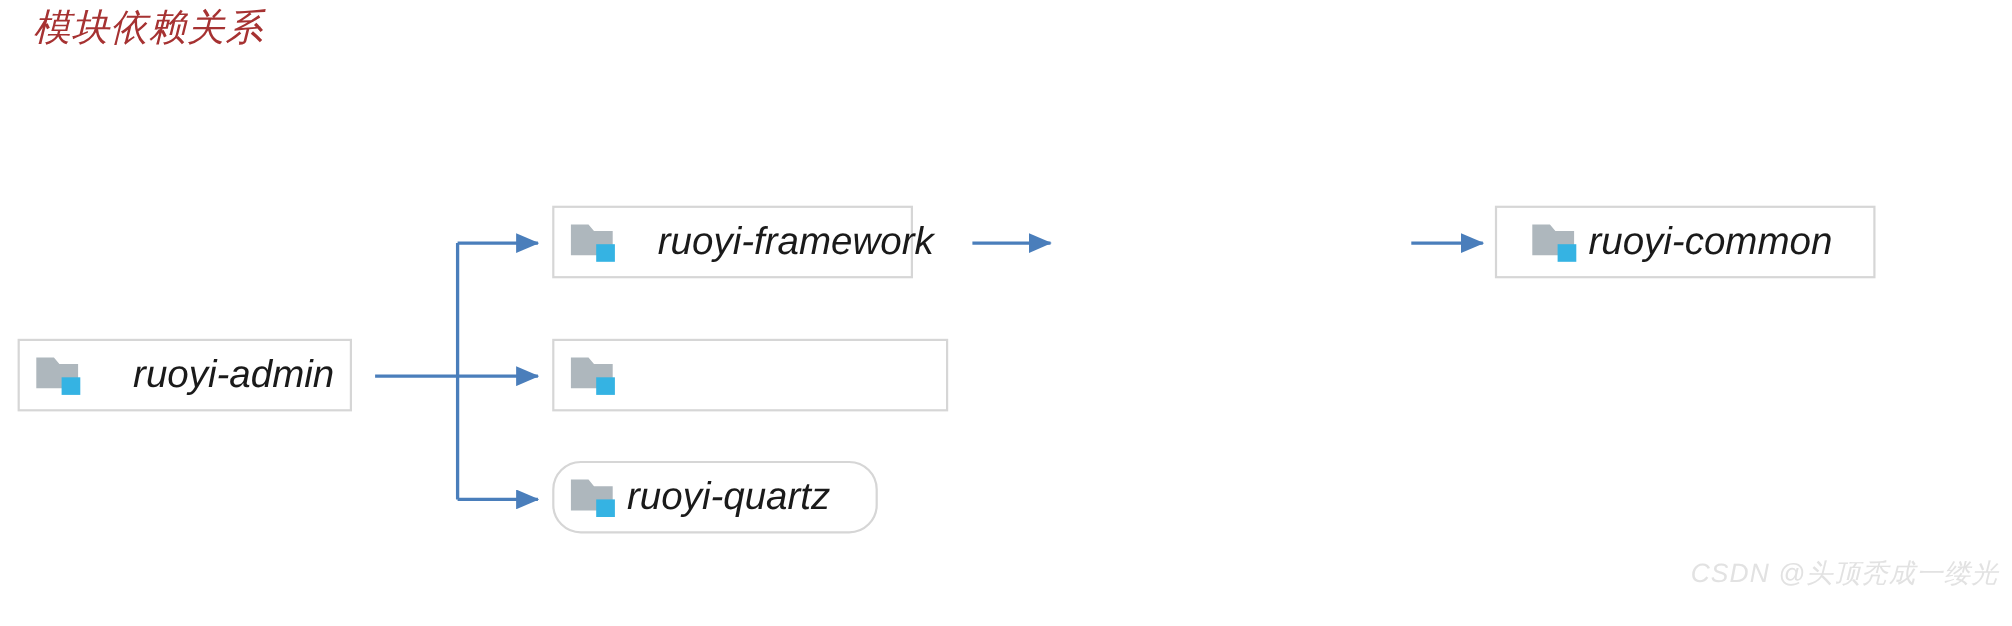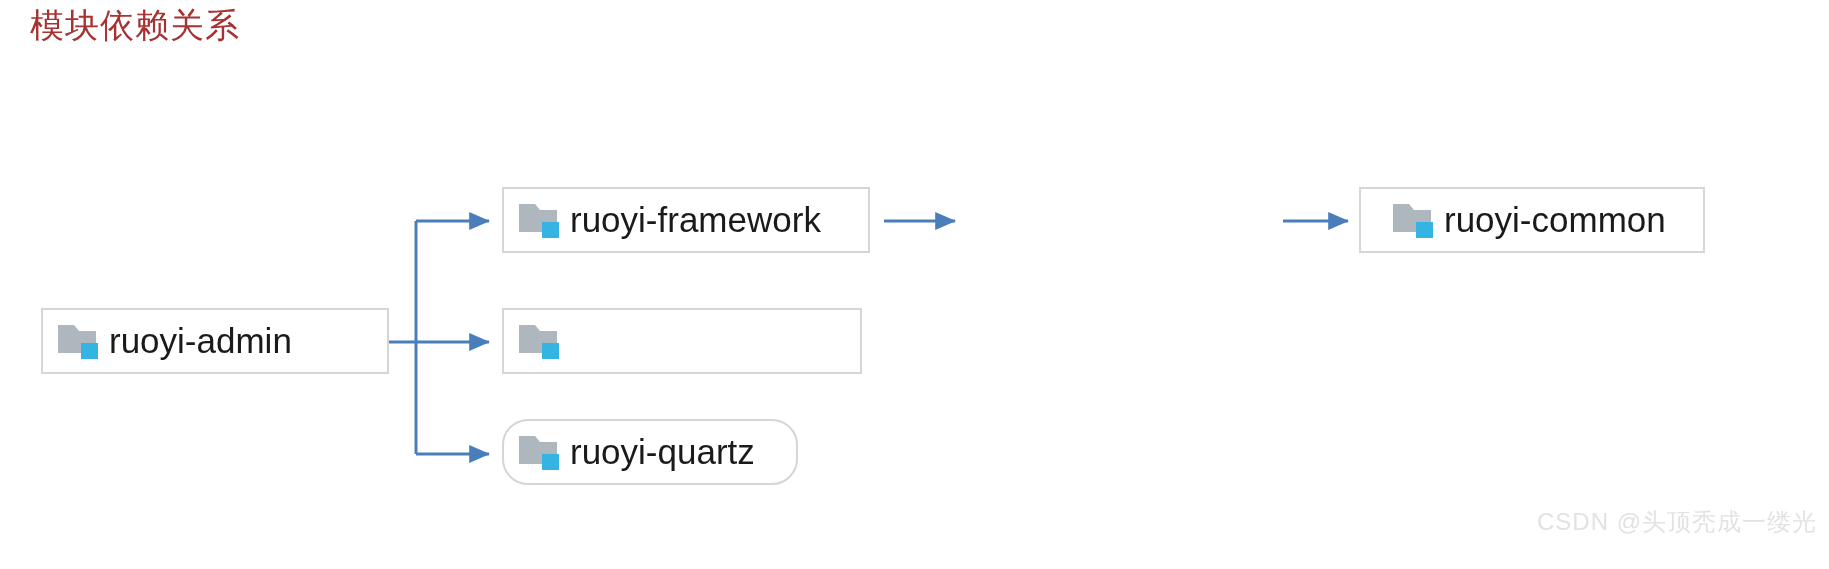--- a/index.html
+++ b/index.html
@@ -7,20 +7,21 @@
     padding: 0;
     background: #ffffff;
   }
   #canvas {
     position: relative;
     width: 1829px;
     height: 569px;
     background: #ffffff;
     overflow: hidden;
     font-family: "Liberation Sans", "DejaVu Sans", sans-serif;
+    font-style: italic;
   }
 
   
   #diagram-title {
     position: absolute;
     left: 30px;
     top: 4px;
     font-family: "Liberation Serif", "DejaVu Serif", serif;
     font-size: 34px;
     line-height: 44px;
@@ -120,31 +121,31 @@
 
     <g>
       <path d="M884,221 L955,221" stroke="#4a7ebb" stroke-width="3" fill="none" marker-end="url(#arrowhead)"></path>
     </g>
 
     <g>
       <path d="M1283,221 L1348,221" stroke="#4a7ebb" stroke-width="3" fill="none" marker-end="url(#arrowhead)"></path>
     </g>
   </svg>
 
-  <div class="node" style="left:41px; top:308px; width:348px;">
+  <div class="node" style="left:16px; top:308px; width:304px;gap:37px;">
     <span class="folder-icon">
       <svg viewBox="0 0 46 40" xmlns="http://www.w3.org/2000/svg">
         <path d="M2,4 L18,4 L23,10 L40,10 L40,32 L2,32 Z" fill="#aeb7bd"></path>
         <rect x="25" y="22" width="17" height="16" fill="#35b3e3"></rect>
       </svg>
     </span>
     <span class="node-label">ruoyi-admin</span>
   </div>
 
-  <div class="node" style="left:502px; top:187px; width:368px;">
+  <div class="node" style="left:502px; top:187px; width:328px;gap:28px;">
     <span class="folder-icon">
       <svg viewBox="0 0 46 40" xmlns="http://www.w3.org/2000/svg">
         <path d="M2,4 L18,4 L23,10 L40,10 L40,32 L2,32 Z" fill="#aeb7bd"></path>
         <rect x="25" y="22" width="17" height="16" fill="#35b3e3"></rect>
       </svg>
     </span>
     <span class="node-label">ruoyi-framework</span>
   </div>
 
 

